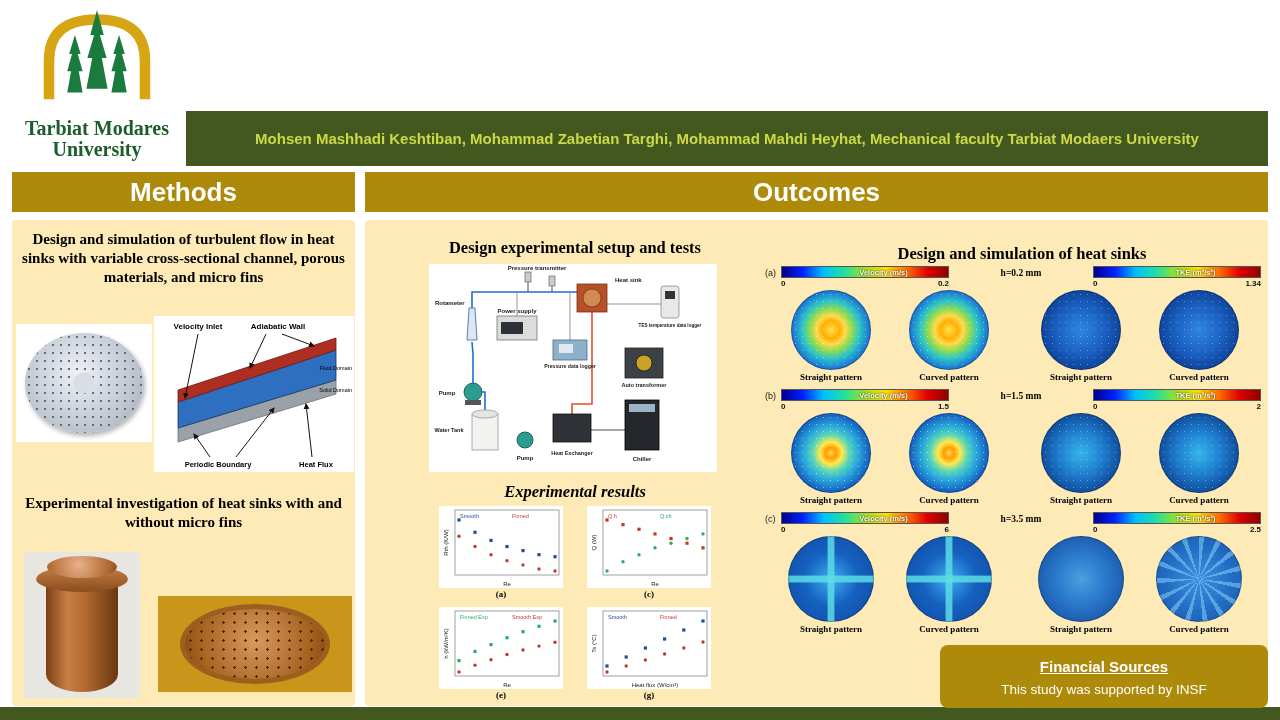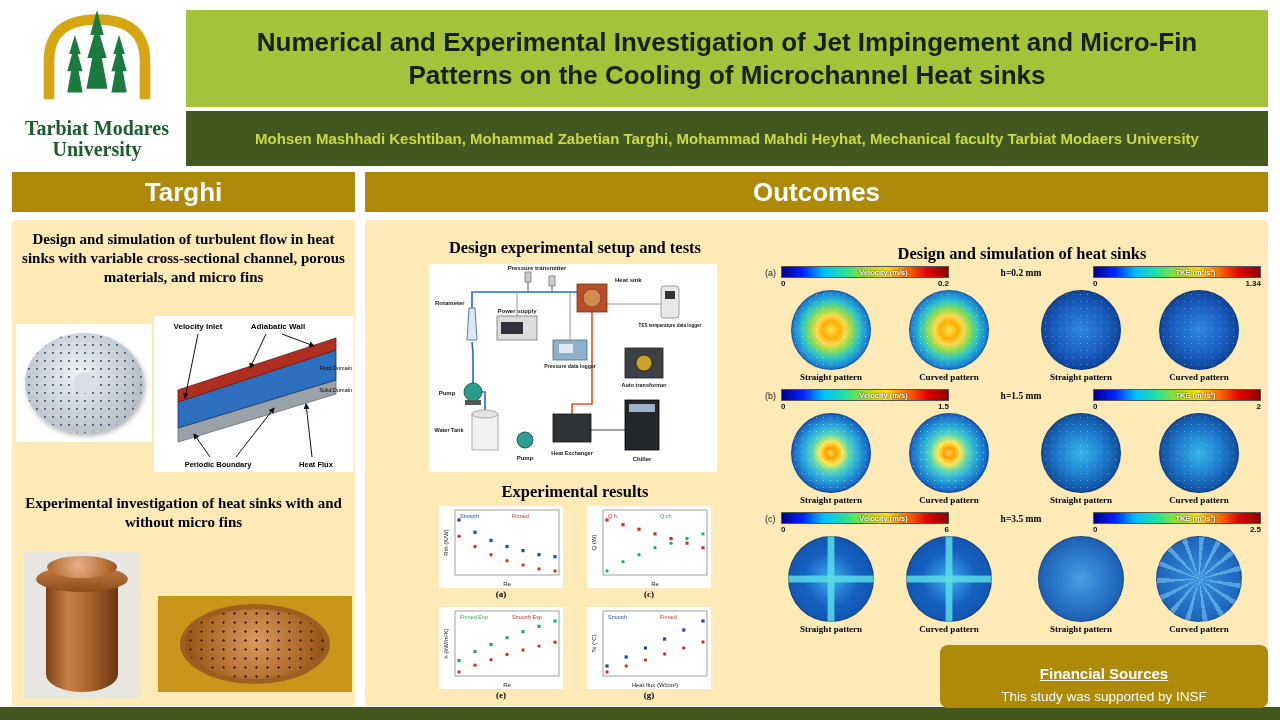--- a/index.html
+++ b/index.html
@@ -55,21 +55,21 @@
     background-image:
       radial-gradient(#4d2608 1.3px, rgba(0,0,0,0) 1.6px),
       radial-gradient(circle at 50% 45%, #d89a5e, #a5621f 70%, #7e4612);
     background-size:11px 9px,100% 100%;
     border:5px solid #9c5f1e;}
 
   
   .sub-heading{position:absolute;text-align:center;font-family:"Liberation Serif",serif;
                font-weight:bold;font-size:16.5px;color:#000;}
   .setup-heading{left:30px;top:18px;width:360px;}
-  .results-heading{left:60px;top:262px;width:300px;}
+  .results-heading{left:60px;top:262px;width:300px;font-style:italic;}
   .sim-heading{left:432px;top:24px;width:450px;}
   .setup-box{position:absolute;left:64px;top:44px;width:288px;height:208px;background:#fff;}
   .plots-grid{position:absolute;left:70px;top:286px;display:grid;grid-template-columns:repeat(2,132px);
               gap:8px 16px;justify-items:center;}
   .plot{width:124px;height:82px;background:#fff;}
   .plot-cap{text-align:center;font-family:"Liberation Serif",serif;font-weight:bold;font-size:9px;color:#000;margin-top:1px;}
 
   
   .sim-col{position:absolute;left:400px;top:46px;width:496px;}
   .sim-row{margin-bottom:7px;}
@@ -109,21 +109,21 @@
       radial-gradient(circle,#ff8c00 0%,#ff8c00 5%,#36a3e8 7%,#1661c0 45%,#0e4aa0 100%);}
   .cfd-cts{background-image:
       radial-gradient(circle,#4d9fe0 0%,#2f7fd0 35%,#1b5cb0 75%,#11509f 100%);}
   .cfd-ctc{background-image:
       repeating-conic-gradient(rgba(140,215,255,.5) 0deg 7deg, rgba(0,0,0,0) 7deg 24deg),
       radial-gradient(circle,#3f93dc 0%,#2470c6 50%,#1255a8 100%);}
   .cfd.big{width:86px;height:86px;}
 
   
   .financial-box{position:absolute;left:940px;top:645px;width:328px;height:63px;background:#ae8a0b;
-                 border-radius:8px;color:#fff;text-align:center;z-index:6;padding-top:20px;box-sizing:border-box;}
+                 border-radius:8px;color:#fff;text-align:center;z-index:6;padding-top:13px;box-sizing:border-box;}
   .fin-head{font-weight:bold;font-size:15px;text-decoration:underline;}
   .fin-body{font-size:13.5px;margin-top:7px;}
   .bottom-strip{position:absolute;left:0;top:707px;width:1280px;height:13px;background:#43581e;z-index:5;}
 
   svg text{font-family:"Liberation Sans",sans-serif;}
 </style>
 </head>
 <body>
 
 <div class="poster">
@@ -134,24 +134,23 @@
       <path d="M75 2 L82 28 L78 28 L85 52 L80 52 L86 84 L64 84 L70 52 L65 52 L72 28 L68 28 Z" fill="#1b7a3d"></path>
       <path d="M52 28 L58 48 L55 48 L60 66 L56 66 L60 88 L44 88 L48 66 L44 66 L49 48 L46 48 Z" fill="#1b7a3d"></path>
       <path d="M98 28 L104 48 L101 48 L106 66 L102 66 L106 88 L90 88 L94 66 L90 66 L95 48 L92 48 Z" fill="#1b7a3d"></path>
     </svg>
     <div class="logo-text">
       <div>Tarbiat Modares</div>
       <div>University</div>
     </div>
   </div>
 
-  <div class="title-banner">Numerical and Experimental Investigation of Jet Impingement and Micro-Fin Patterns on the Cooling of Microchannel Heat sinks</div>
   <div class="authors-banner">Mohsen Mashhadi Keshtiban, Mohammad Zabetian Targhi, Mohammad Mahdi Heyhat, Mechanical faculty Tarbiat Modaers University</div>
 
-  <div class="sec-header methods-header">Targhi</div>
+  <div class="sec-header methods-header">Methods</div>
   <div class="sec-header outcomes-header">Outcomes</div>
 
   <div class="panel methods-panel">
     <div class="m-par m-par1">Design and simulation of turbulent flow in heat sinks with variable cross-sectional channel, porous materials, and micro fins</div>
 
     <div class="img-box disk-img">
       <div class="cad-disk"></div>
     </div>
 
     <div class="img-box domain-img">

